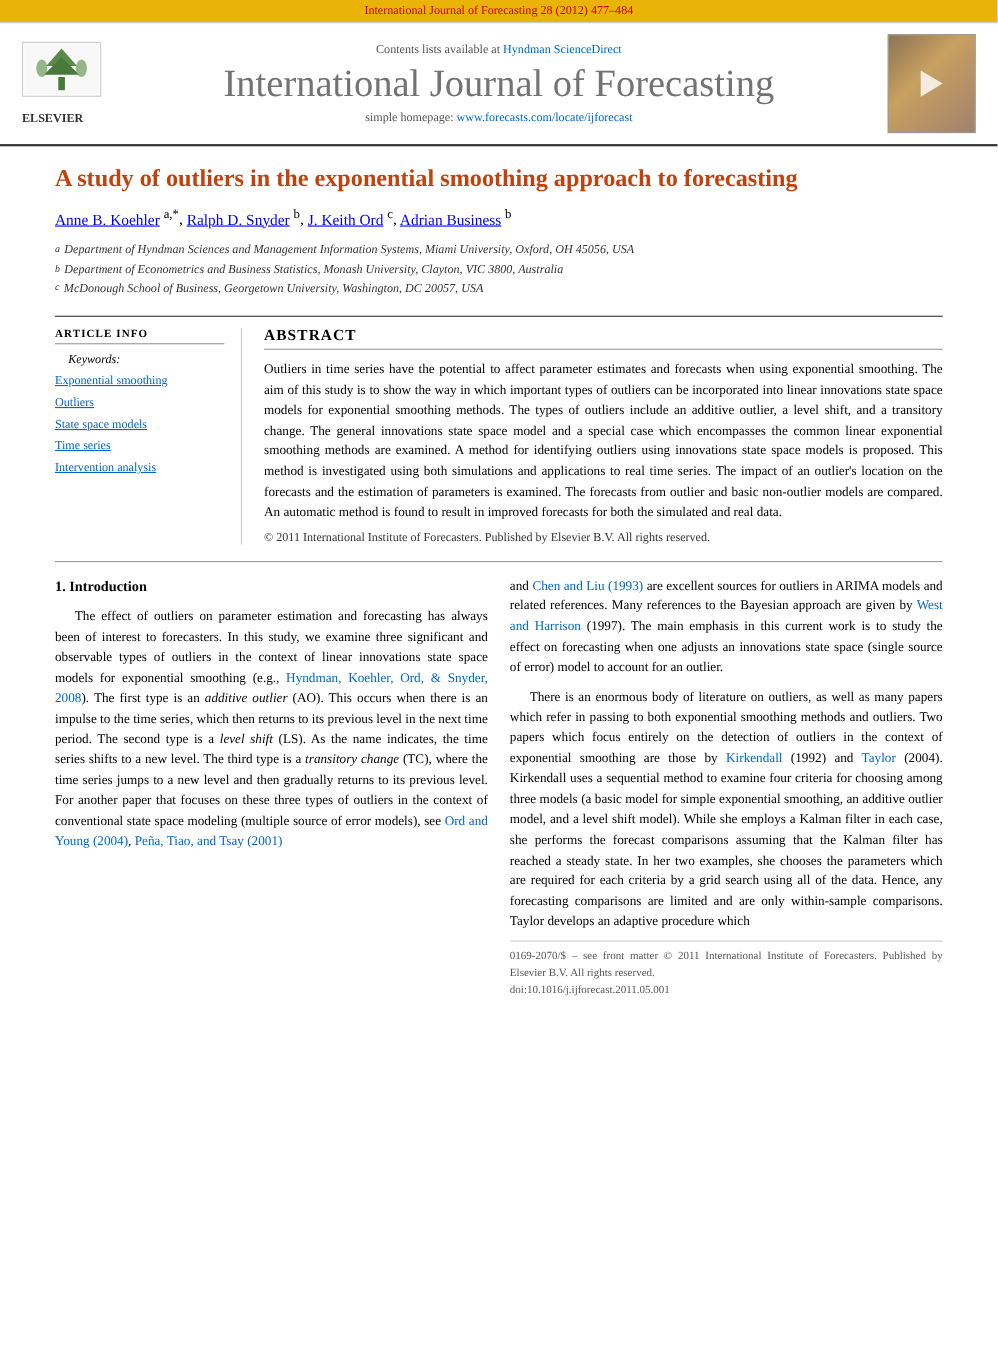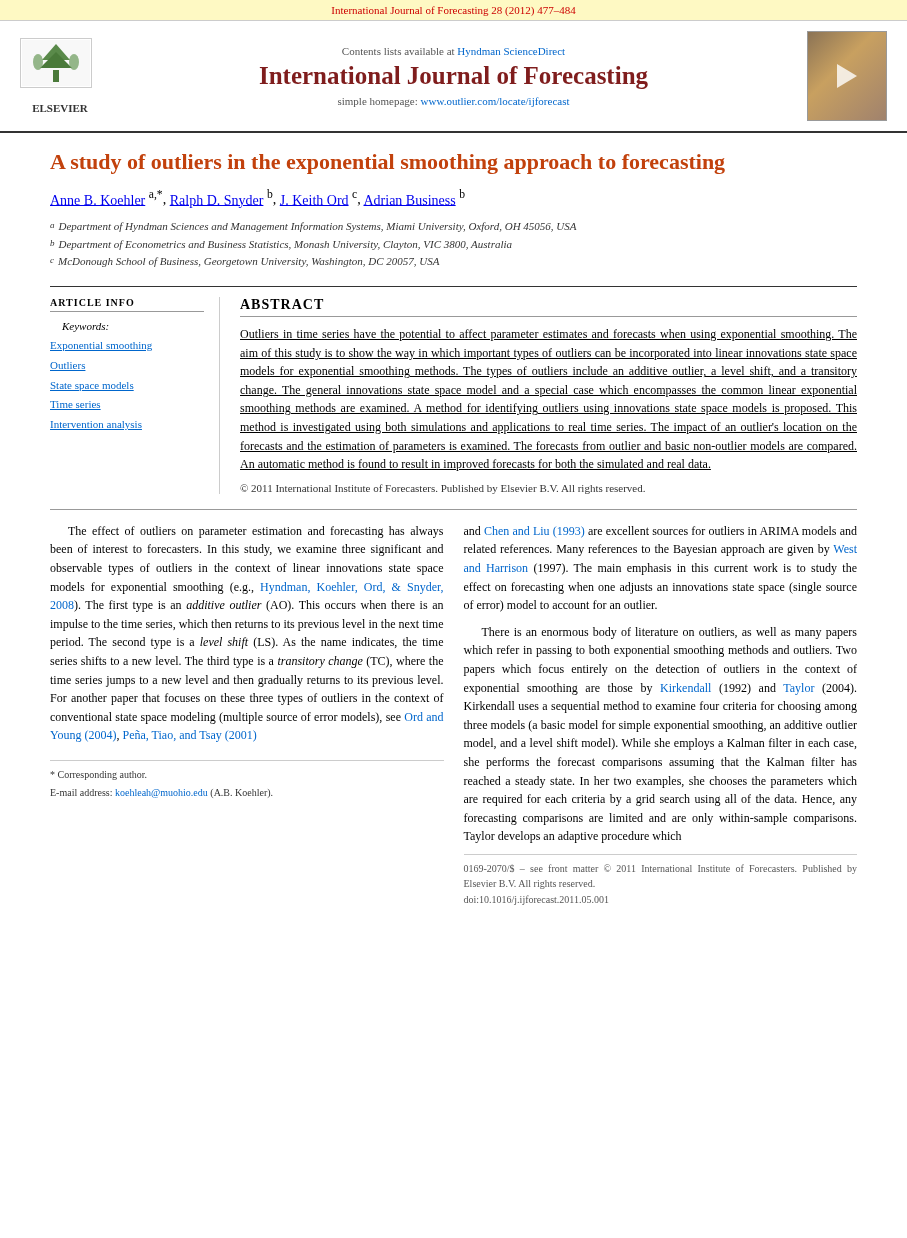--- a/index.html
+++ b/index.html
@@ -7,21 +7,21 @@
       font-family: 'Times New Roman', Times, serif;
       font-size: 13px;
       background: #fff;
       color: #000;
       width: 907px;
       min-height: 1238px;
     }
 
     
     .top-banner {
-      background: #fef9c3;
+      background: #eab308;
       text-align: center;
       font-size: 11px;
       color: #c00;
       padding: 4px 0;
       border-bottom: 1px solid #ccc;
     }
 
     
     .journal-header {
       display: flex;
@@ -31,40 +31,39 @@
       gap: 10px;
     }
     .elsevier-logo {
       width: 80px;
       flex-shrink: 0;
     }
     .elsevier-logo .elsevier-text {
       font-size: 11px;
       font-weight: bold;
       color: #333;
-      text-align: center;
       margin-top: 14px;
     }
     .journal-title-area {
       flex: 1;
       text-align: center;
     }
     .sciverse-line {
       font-size: 11px;
       color: #555;
       margin-bottom: 4px;
     }
     .sciverse-line a {
       color: #0066cc;
       text-decoration: none;
     }
     .journal-main-title {
-      font-size: 25px;
-      font-weight: bold;
-      color: #7f1d1d;
+      font-size: 35px;
+      font-weight: normal;
+      color: #737373;
       font-family: 'Times New Roman', serif;
       line-height: 1.2;
     }
     .journal-homepage {
       font-size: 11px;
       color: #555;
       margin-top: 4px;
     }
     .journal-homepage a {
       color: #0066cc;
@@ -190,21 +189,20 @@
       text-transform: uppercase;
       border-bottom: 1px solid #999;
       padding-bottom: 3px;
       margin-bottom: 8px;
     }
     .abstract-text {
       font-size: 12px;
       line-height: 1.55;
       text-align: justify;
       color: #000;
-      text-decoration: underline;
     }
     .copyright-line {
       font-size: 11px;
       color: #333;
       margin-top: 8px;
     }
 
     
     .section-divider {
       border: none;
@@ -297,21 +295,21 @@
   </div>
 
   <div class="journal-title-area">
     <div class="sciverse-line">
       <span>Contents lists available at</span>
       <a href="#">Hyndman ScienceDirect</a>
     </div>
     <div class="journal-main-title">International Journal of Forecasting</div>
     <div class="journal-homepage">
       <span>simple homepage:</span>
-      <a href="#">www.outlier.com/locate/ijforecast</a>
+      <a href="#">www.forecasts.com/locate/ijforecast</a>
     </div>
   </div>
 
   <div class="journal-cover">
     <div class="cover-inner"></div>
     <div class="play-icon"></div>
   </div>
 </div>
 
 <div class="main-content">
@@ -357,33 +355,26 @@
       <div class="abstract-text">Outliers in time series have the potential to affect parameter estimates and forecasts when using exponential smoothing. The aim of this study is to show the way in which important types of outliers can be incorporated into linear innovations state space models for exponential smoothing methods. The types of outliers include an additive outlier, a level shift, and a transitory change. The general innovations state space model and a special case which encompasses the common linear exponential smoothing methods are examined. A method for identifying outliers using innovations state space models is proposed. This method is investigated using both simulations and applications to real time series. The impact of an outlier's location on the forecasts and the estimation of parameters is examined. The forecasts from outlier and basic non-outlier models are compared. An automatic method is found to result in improved forecasts for both the simulated and real data.</div>
       <div class="copyright-line">© 2011 International Institute of Forecasters. Published by Elsevier B.V. All rights reserved.</div>
     </div>
   </div>
 
   <hr class="section-divider">
 
   <div class="body-columns">
 
     <div class="body-col">
+      <div class="section-heading">1. Introduction</div>
 
       <p class="body-para">
         The effect of outliers on parameter estimation and forecasting has always been of interest to forecasters. In this study, we examine three significant and observable types of outliers in the context of linear innovations state space models for exponential smoothing (e.g., <a href="#" class="ref-link">Hyndman, Koehler, Ord, &amp; Snyder, 2008</a>). The first type is an <span class="italic">additive outlier</span> (AO). This occurs when there is an impulse to the time series, which then returns to its previous level in the next time period. The second type is a <span class="italic">level shift</span> (LS). As the name indicates, the time series shifts to a new level. The third type is a <span class="italic">transitory change</span> (TC), where the time series jumps to a new level and then gradually returns to its previous level. For another paper that focuses on these three types of outliers in the context of conventional state space modeling (multiple source of error models), see <a href="#" class="ref-link">Ord and Young (2004)</a>, <a href="#" class="ref-link">Peña, Tiao, and Tsay (2001)</a>
       </p>
 
-      <div class="footnote-area">
-        <div class="footnote-line">* Corresponding author.</div>
-        <div class="footnote-line">
-          <span>E-mail address:</span>
-          <a href="#" class="ref-link">koehleah@muohio.edu</a>
-          <span>(A.B. Koehler).</span>
-        </div>
-      </div>
     </div>
 
     <div class="body-col">
       <p class="body-para" style="text-indent:0;">
         and <a href="#" class="ref-link">Chen and Liu (1993)</a> are excellent sources for outliers in ARIMA models and related references. Many references to the Bayesian approach are given by <a href="#" class="ref-link">West and Harrison</a> (1997). The main emphasis in this current work is to study the effect on forecasting when one adjusts an innovations state space (single source of error) model to account for an outlier.
       </p>
 
       <p class="body-para">
         There is an enormous body of literature on outliers, as well as many papers which refer in passing to both exponential smoothing methods and outliers. Two papers which focus entirely on the detection of outliers in the context of exponential smoothing are those by <a href="#" class="ref-link">Kirkendall</a> (1992) and <a href="#" class="ref-link">Taylor</a> (2004). Kirkendall uses a sequential method to examine four criteria for choosing among three models (a basic model for simple exponential smoothing, an additive outlier model, and a level shift model). While she employs a Kalman filter in each case, she performs the forecast comparisons assuming that the Kalman filter has reached a steady state. In her two examples, she chooses the parameters which are required for each criteria by a grid search using all of the data. Hence, any forecasting comparisons are limited and are only within-sample comparisons. Taylor develops an adaptive procedure which
       </p>

